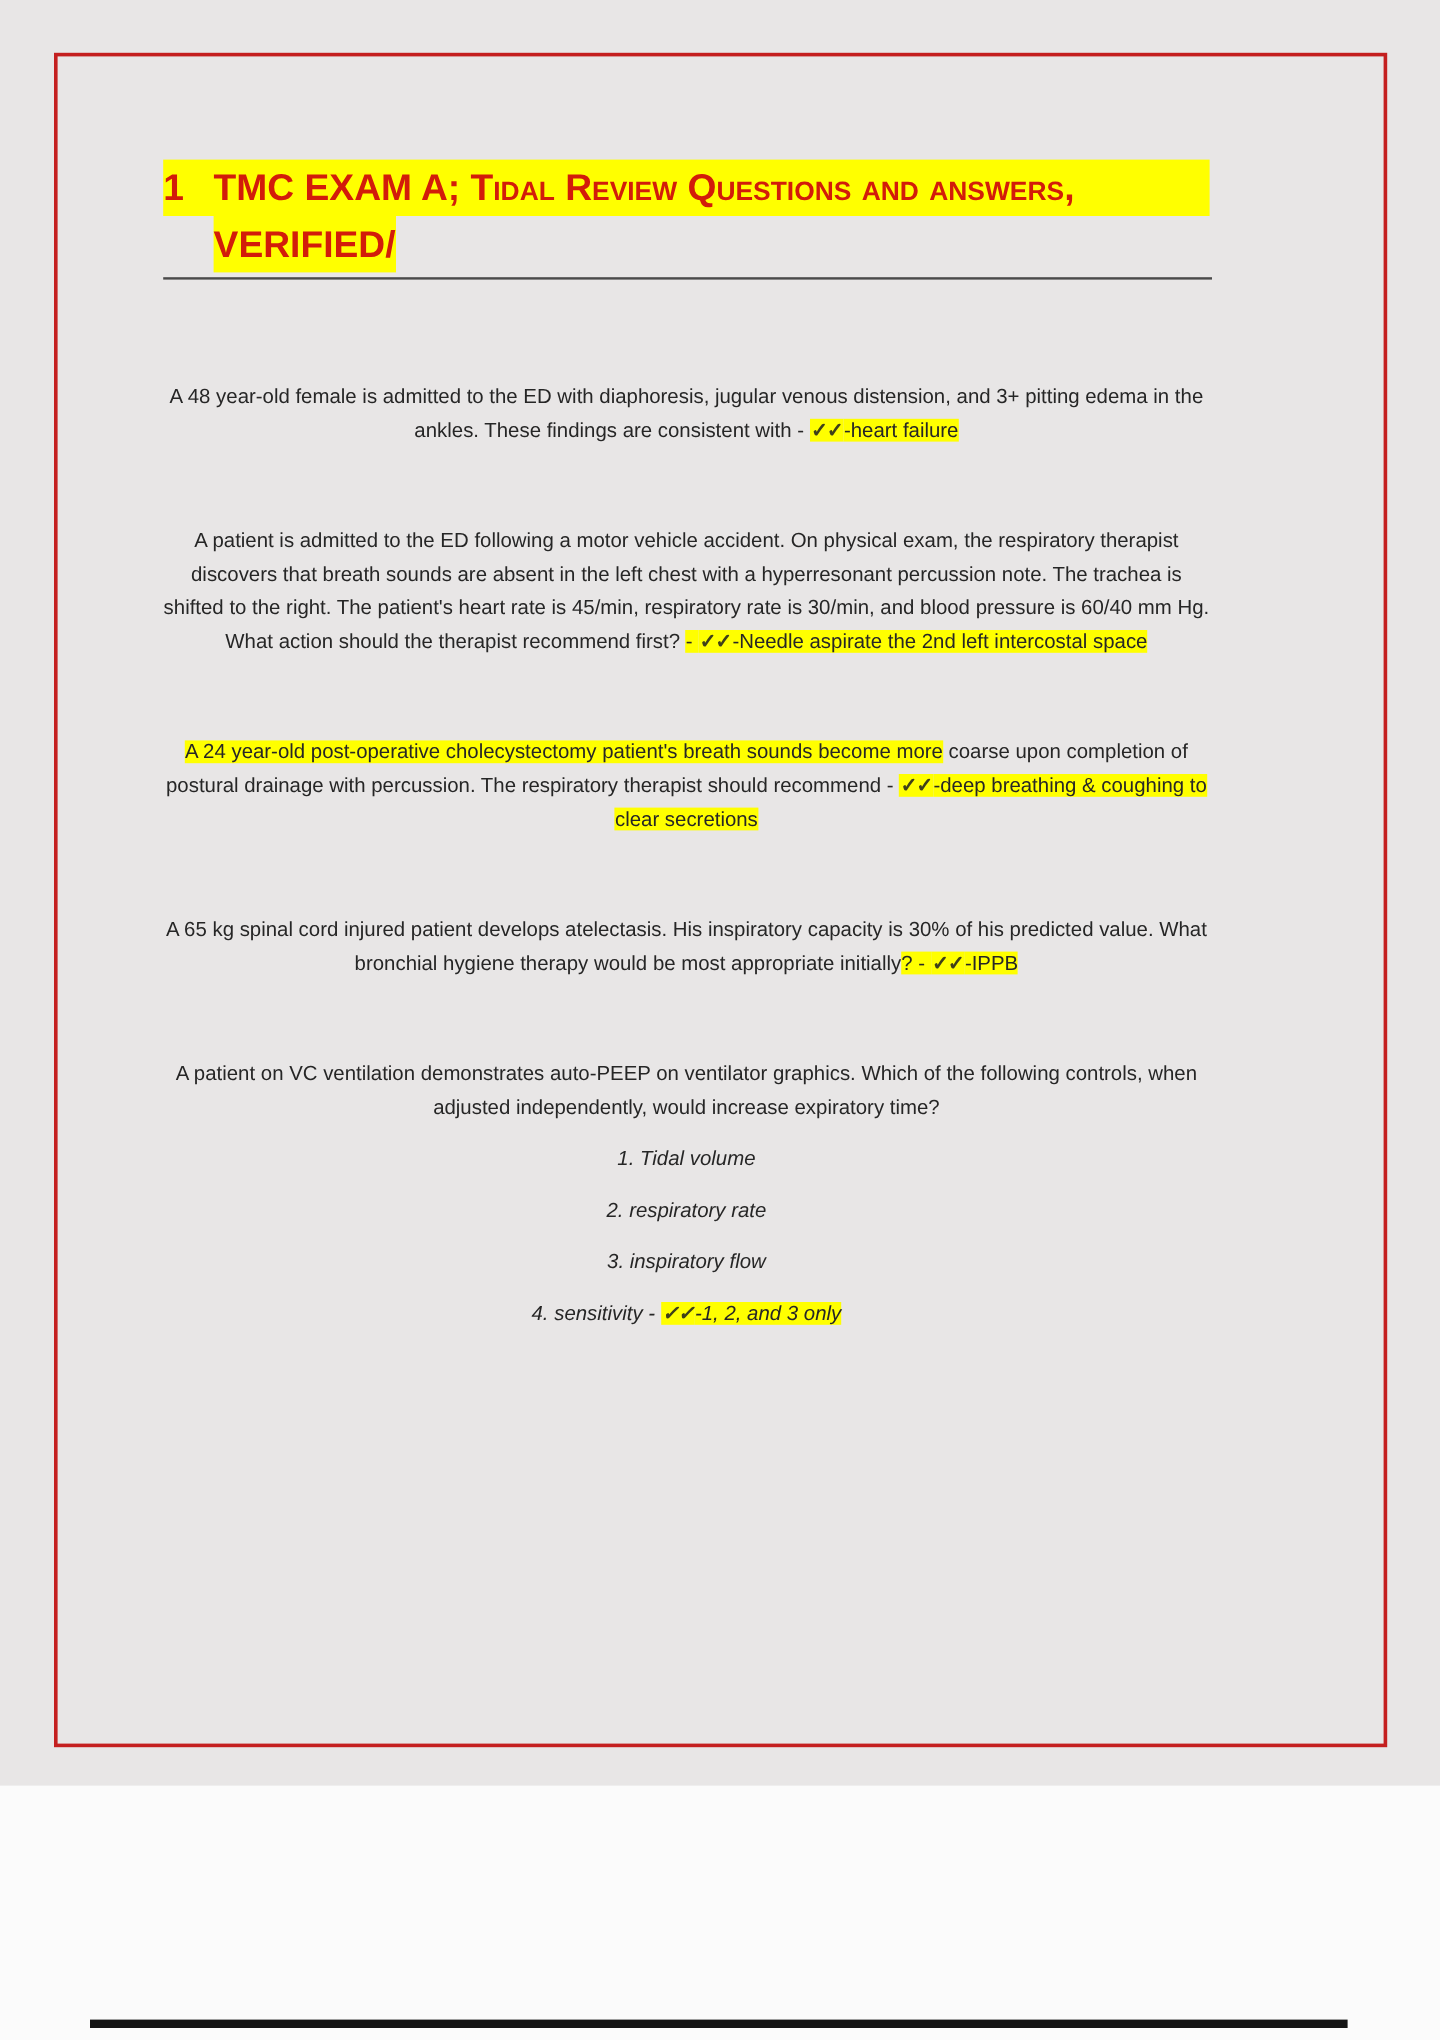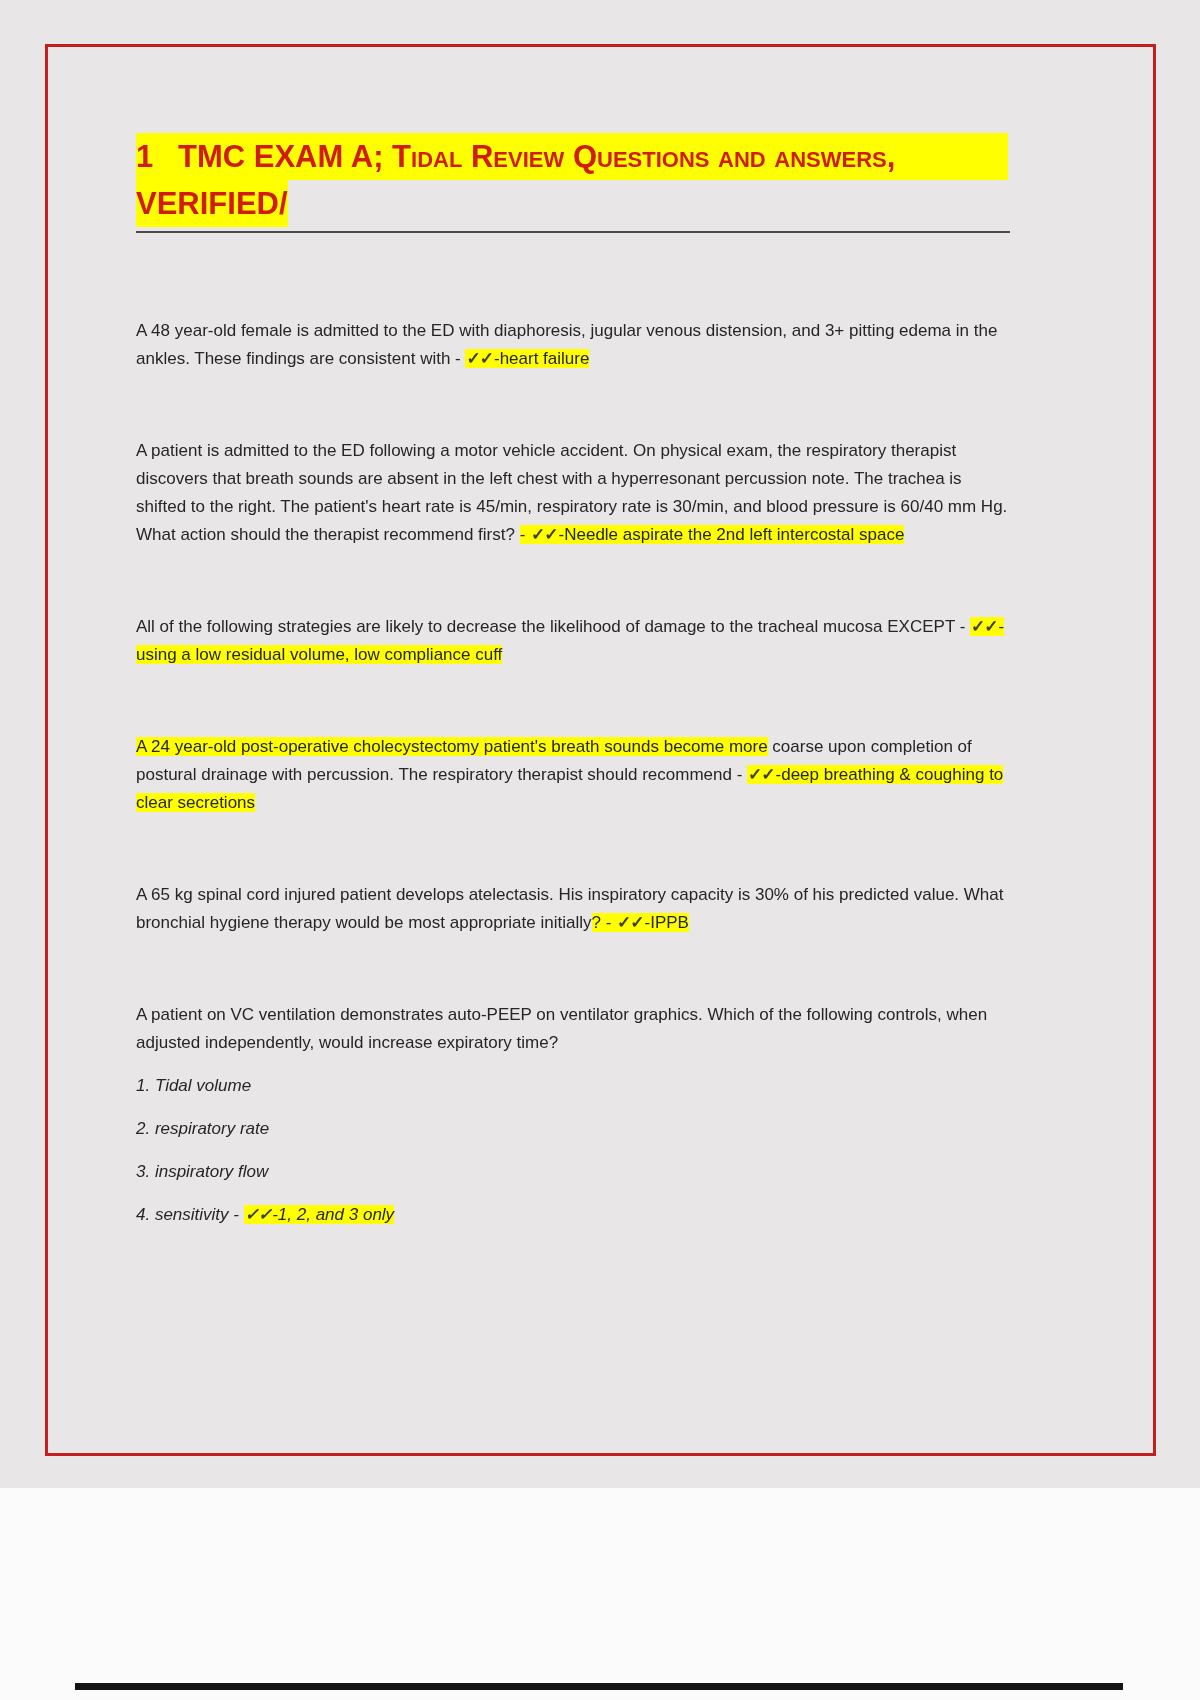--- a/index.html
+++ b/index.html
@@ -20,23 +20,23 @@
   .frame{
     position:absolute;left:45px;top:44px;width:1111px;height:1412px;
     border:3px solid var(--border-red);box-sizing:border-box;
     background:transparent;
   }
   .content{padding:86px 0 0 88px;width:872px;}
   .title-block{color:var(--title-red);font-weight:bold;font-size:31px;line-height:47px;}
   .title-line1{background:var(--hl);display:flex;width:872px;}
   .t-num{width:42px;flex:0 0 42px;}
   .sc{font-variant:small-caps;}
-  .title-line2 .hl{display:inline-block;text-align:right;}
+  .title-line2 .hl{margin-left:42px;display:inline-block;text-align:right;}
   .rule{height:2px;background:var(--rule);margin-top:4px;width:874px;}
-  #questions{margin-top:84px;}
+  #questions{margin-top:84px;text-align:center;}
   .para{font-size:17px;line-height:28px;color:var(--text);margin:0;width:872px;}
   .para.question{margin-top:64px;}
   .para.list{margin-top:15px;font-style:italic;}
   #questions .para:first-child{margin-top:0;}
   .hl{background:var(--hl);}
   .checks{font-weight:bold;color:var(--check);letter-spacing:-1px;padding:0 1px;}
   .bottom-band{position:absolute;left:0;bottom:0;width:1200px;height:212px;background:#fbfbfb;}
   .bottom-line{position:absolute;left:75px;bottom:10px;width:1048px;height:7px;background:#141414;}
 </style>
 </head>
@@ -50,21 +50,20 @@
         <span><span>TMC EXAM A; </span><span class="sc">Tidal Review Questions and answers,</span></span>
       </div>
       <div class="title-line2">
         <span class="hl">VERIFIED/</span>
       </div>
     </div>
     <div class="rule"></div>
     <div id="questions">
         <p class="para question"><span class="plain">A 48 year-old female is admitted to the ED with diaphoresis, jugular venous distension, and 3+ pitting edema in the ankles. These findings are consistent with - </span><span class="checks hl">✓✓</span><span class="hl">-heart failure</span></p>
         <p class="para question"><span class="plain">A patient is admitted to the ED following a motor vehicle accident. On physical exam, the respiratory therapist discovers that breath sounds are absent in the left chest with a hyperresonant percussion note. The trachea is shifted to the right. The patient's heart rate is 45/min, respiratory rate is 30/min, and blood pressure is 60/40 mm Hg. What action should the therapist recommend first? </span><span class="hl">- </span><span class="checks hl">✓✓</span><span class="hl">-Needle aspirate the 2nd left intercostal space</span></p>
-        <p class="para question"><span class="plain">All of the following strategies are likely to decrease the likelihood of damage to the tracheal mucosa EXCEPT - </span><span class="checks hl">✓✓</span><span class="hl">-using a low residual volume, low compliance cuff</span></p>
         <p class="para question"><span class="hl">A 24 year-old post-operative cholecystectomy patient's breath sounds become more</span><span class="plain"> coarse upon completion of postural drainage with percussion. The respiratory therapist should recommend - </span><span class="checks hl">✓✓</span><span class="hl">-deep breathing &amp; coughing to clear secretions</span></p>
         <p class="para question"><span class="plain">A 65 kg spinal cord injured patient develops atelectasis. His inspiratory capacity is 30% of his predicted value. What bronchial hygiene therapy would be most appropriate initially</span><span class="hl">? - </span><span class="checks hl">✓✓</span><span class="hl">-IPPB</span></p>
         <p class="para question"><span class="plain">A patient on VC ventilation demonstrates auto-PEEP on ventilator graphics. Which of the following controls, when adjusted independently, would increase expiratory time?</span></p>
         <p class="para list"><span class="plain">1. Tidal volume</span></p>
         <p class="para list"><span class="plain">2. respiratory rate</span></p>
         <p class="para list"><span class="plain">3. inspiratory flow</span></p>
         <p class="para list"><span class="plain">4. sensitivity - </span><span class="checks hl">✓✓</span><span class="hl">-1, 2, and 3 only</span></p>
       </div>
   </div>
 </div>

